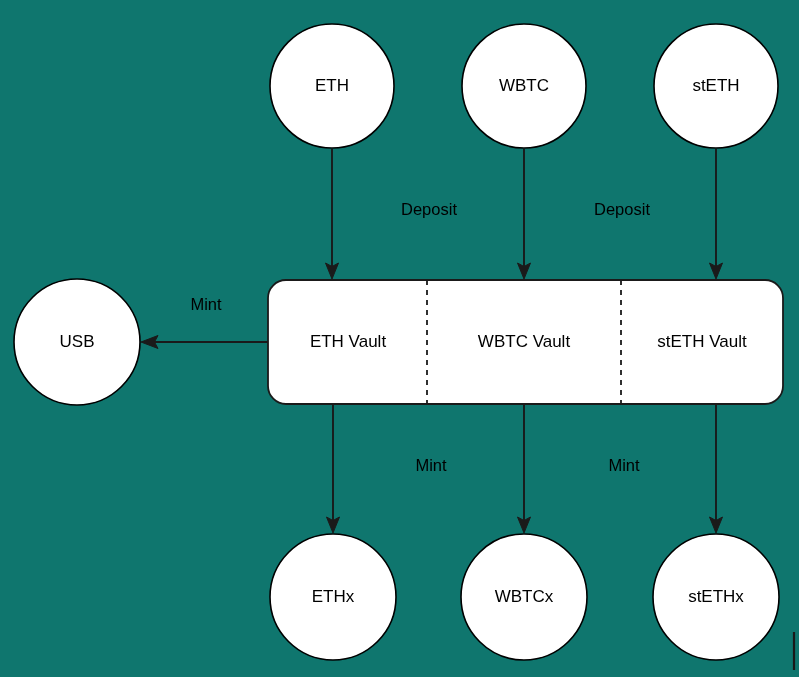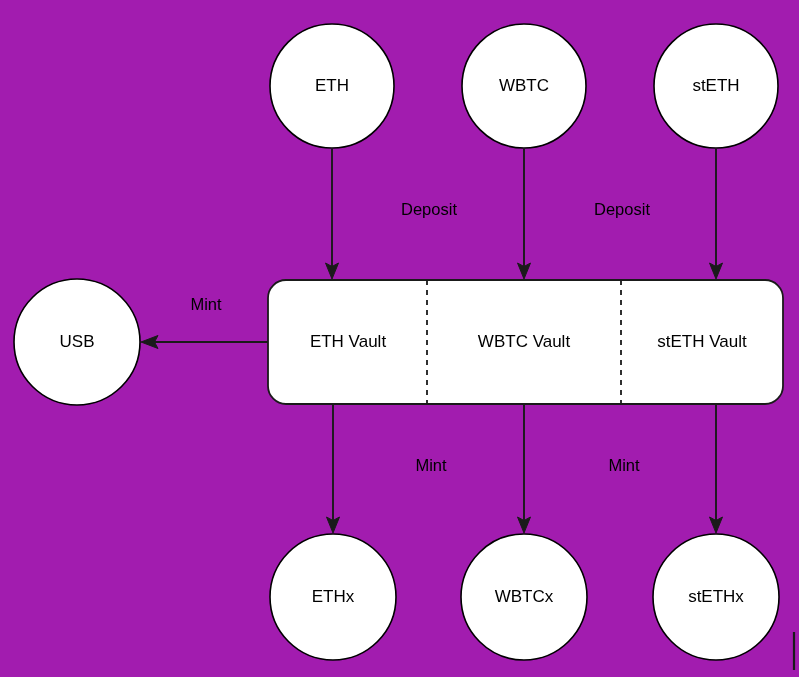--- a/index.html
+++ b/index.html
@@ -11,21 +11,21 @@
   body {
     font-family: "Liberation Sans", sans-serif;
     width: 799px;
     height: 677px;
     overflow: hidden;
   }
   #diagram-root {
     position: relative;
     width: 799px;
     height: 677px;
-    background: #a21caf;
+    background: #0f766e;
   }
   svg#diagram-canvas {
     position: absolute;
     top: 0;
     left: 0;
     width: 799px;
     height: 677px;
     display: block;
   }
   .node-shape {

